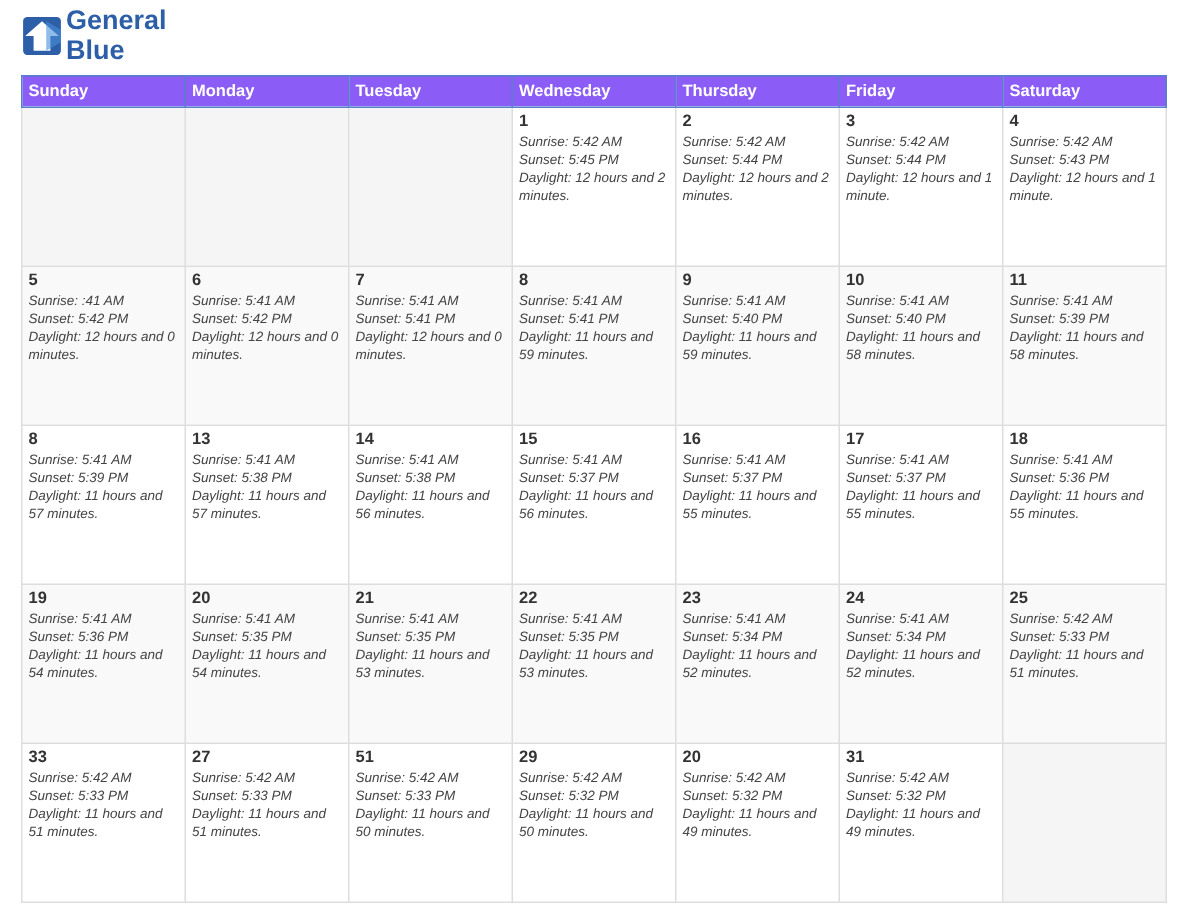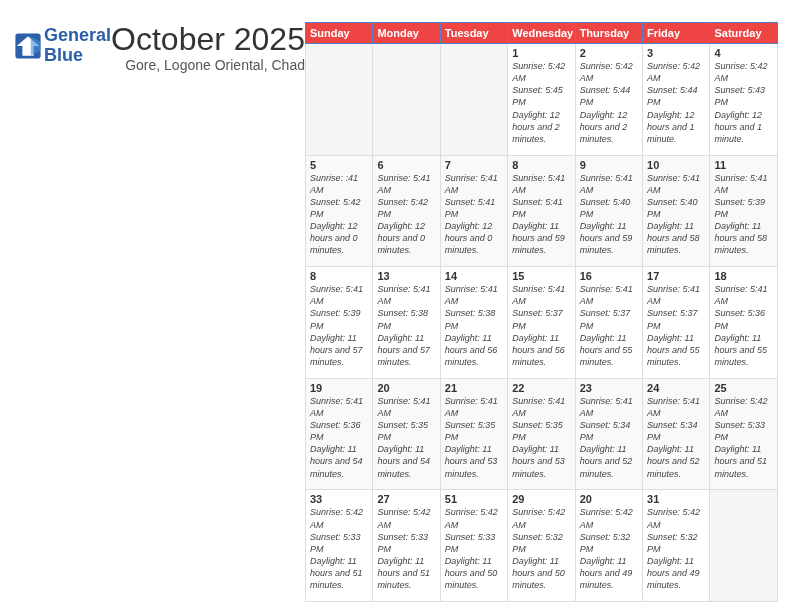--- a/index.html
+++ b/index.html
@@ -6,23 +6,23 @@
     body {
       width: 792px;
       height: 612px;
       font-family: Arial, sans-serif;
       background: #fff;
       overflow: hidden;
     }
     .page {
       width: 792px;
       height: 612px;
-      padding: 22px 14px 10px 14px;
+      padding: 0 14px 10px 14px;
       display: flex;
-      flex-direction: row;
+      flex-direction: column;
     }
     .header {
       display: flex;
       align-items: flex-start;
       justify-content: space-between;
       margin-bottom: 6px;
     }
     .logo {
       display: flex;
       align-items: center;
@@ -56,21 +56,21 @@
       color: #555;
     }
     .calendar {
       flex: 1;
       border: 1px solid #ccc;
       border-collapse: collapse;
       width: 100%;
       table-layout: fixed;
     }
     .calendar th {
-      background: #ef4444;
+      background: #8b5cf6;
       color: #fff;
       font-size: 11px;
       font-weight: bold;
       padding: 4px 4px;
       text-align: left;
       border: 1px solid #5580cc;
     }
     .calendar td {
       vertical-align: top;
       border: 1px solid #ddd;
@@ -109,24 +109,20 @@
       <svg class="logo-icon" viewBox="0 0 40 40">
         <rect x="2" y="2" width="36" height="36" rx="4" fill="#2c5fa8"></rect>
         <polygon points="20,6 36,20 28,20 28,34 12,34 12,20 4,20" fill="white"></polygon>
         <polygon points="24,6 38,14 38,26 24,34" fill="#4a90d9" opacity="0.6"></polygon>
       </svg>
       <div class="logo-text">
         <span>General</span>
         <span>Blue</span>
       </div>
     </div>
-    <div class="title-block">
-      <div class="month-title">October 2025</div>
-      <div class="location-title">Gore, Logone Oriental, Chad</div>
-    </div>
   </div>
 
   <table class="calendar">
     <thead>
       <tr>
       <th>Sunday</th>
           <th>Monday</th>
           <th>Tuesday</th>
           <th>Wednesday</th>
           <th>Thursday</th>

